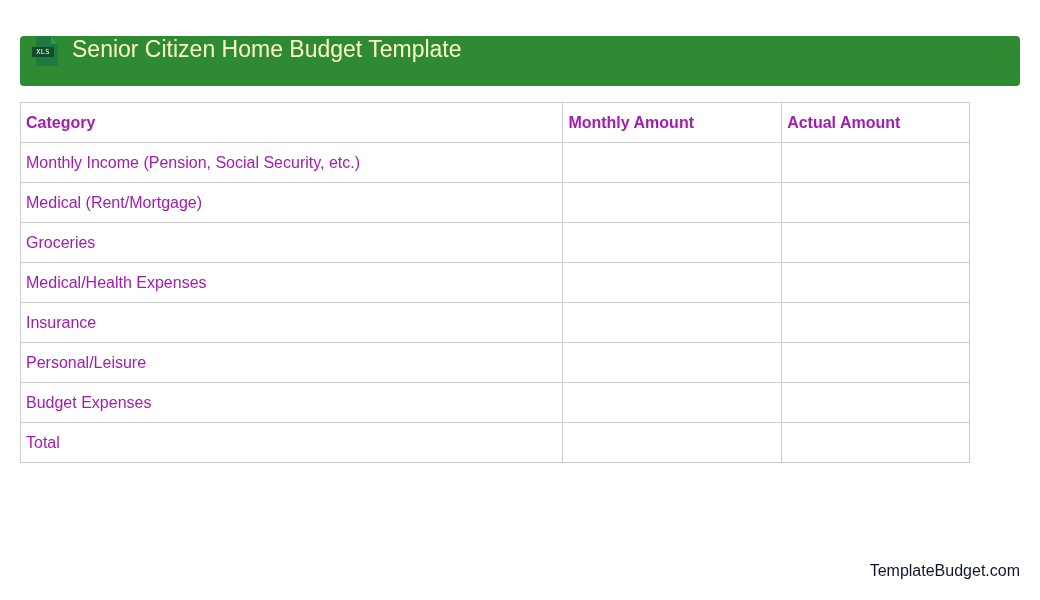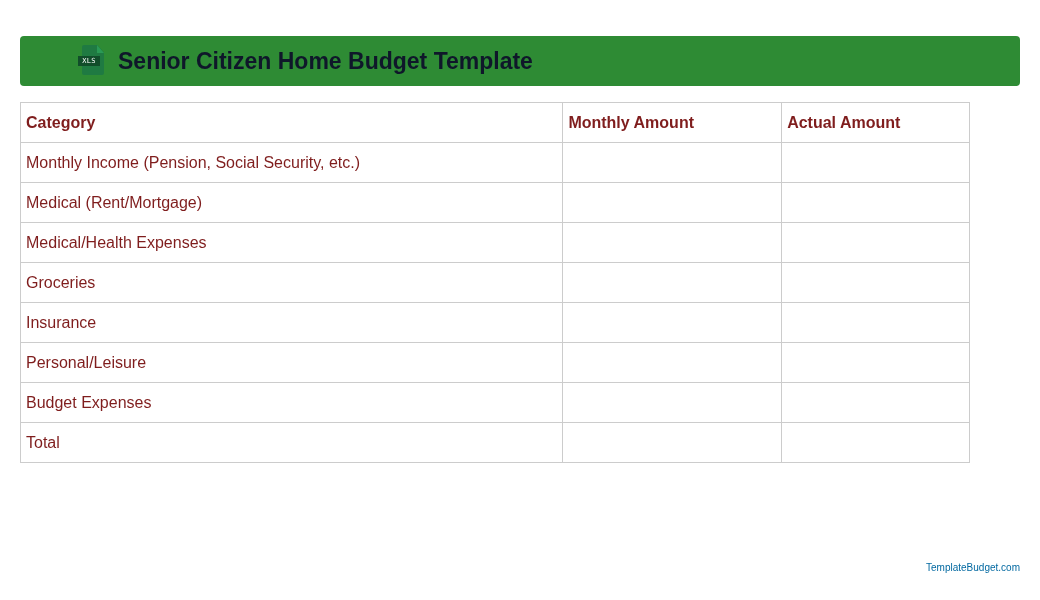--- a/index.html
+++ b/index.html
@@ -1,21 +1,21 @@
 <!DOCTYPE html>
 <html><head>
   <meta charset="utf-8">
   <style>
     * { box-sizing: border-box; margin: 0; padding: 0; }
     html, body { width: 1040px; height: 600px; background: #ffffff; overflow: hidden; }
     body { font-family: "Liberation Sans", "DejaVu Sans", sans-serif; color: #333333; position: relative; }
     .title-bar {
       position: absolute; left: 20px; top: 36px; width: 1000px; height: 50px;
       background: #2e8b34; border-radius: 4px;
-      display: flex; align-items: center; padding-left: 46px;
+      display: flex; align-items: flex-start;
     }
     .xls-icon {
       position: relative; width: 28px; height: 32px; margin-left: 12px; margin-right: 12px;
     }
     .xls-icon .page {
       position: absolute; left: 4px; top: 0; width: 22px; height: 30px;
       background: #1f7a42; border-radius: 2px;
       clip-path: polygon(0 0, 70% 0, 100% 25%, 100% 100%, 0 100%);
     }
     .xls-icon .fold {
@@ -23,37 +23,37 @@
       background: #2a9a55;
       clip-path: polygon(0 0, 100% 100%, 0 100%);
     }
     .xls-icon .label {
       position: absolute; left: 0; top: 11px; width: 22px; height: 10px;
       background: #114d2a; color: #ffffff;
       font-family: "DejaVu Sans Mono", monospace; font-size: 7px; line-height: 10px;
       text-align: center; letter-spacing: 0.3px;
     }
     .title-text {
-      color: #0f172a; font-size: 23px; font-weight: bold;
+      color: #fef9c3; font-size: 23px; font-weight: normal;
     }
     table {
       position: absolute; left: 20px; top: 102px; width: 950px;
       border-collapse: collapse;
     }
     th, td {
       border: 1px solid #cccccc; height: 40px; padding: 0 5px;
-      font-size: 16px; text-align: left; vertical-align: middle; color: #7f1d1d;
+      font-size: 16px; text-align: left; vertical-align: middle; color: #a21caf;
     }
     th { font-weight: bold; }
     col.c1 { width: 543px; }
     col.c2 { width: 219px; }
     col.c3 { width: 188px; }
     .footer {
       position: absolute; right: 20px; top: 562px;
-      font-size: 10px; color: #0369a1;
+      font-size: 16px; color: #0f172a;
     }
   </style>
 </head>
 <body>
 
 <div class="title-bar">
   <div class="xls-icon">
     <div class="page"></div>
     <div class="fold"></div>
     <div class="label">XLS</div>
@@ -79,26 +79,26 @@
       <td>Monthly Income (Pension, Social Security, etc.)</td>
       <td></td>
       <td></td>
     </tr>
     <tr>
       <td>Medical (Rent/Mortgage)</td>
       <td></td>
       <td></td>
     </tr>
     <tr>
-      <td>Medical/Health Expenses</td>
+      <td>Groceries</td>
       <td></td>
       <td></td>
     </tr>
     <tr>
-      <td>Groceries</td>
+      <td>Medical/Health Expenses</td>
       <td></td>
       <td></td>
     </tr>
     <tr>
       <td>Insurance</td>
       <td></td>
       <td></td>
     </tr>
     <tr>
       <td>Personal/Leisure</td>

